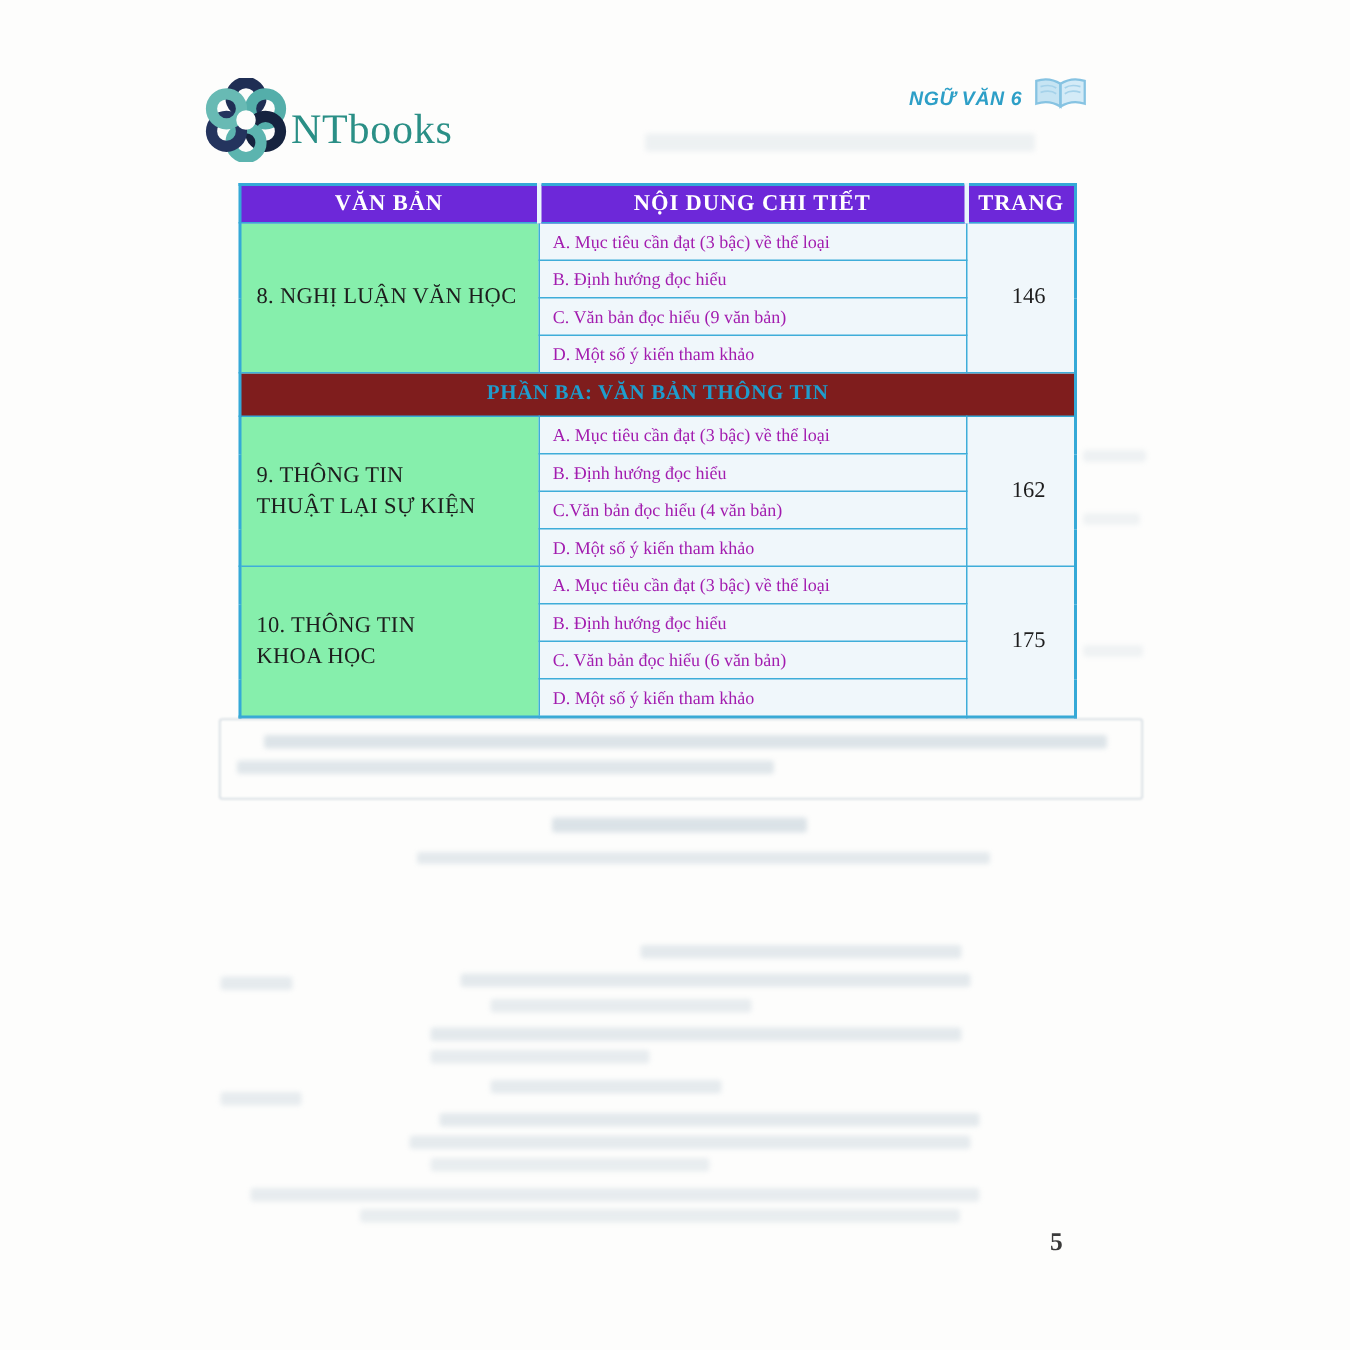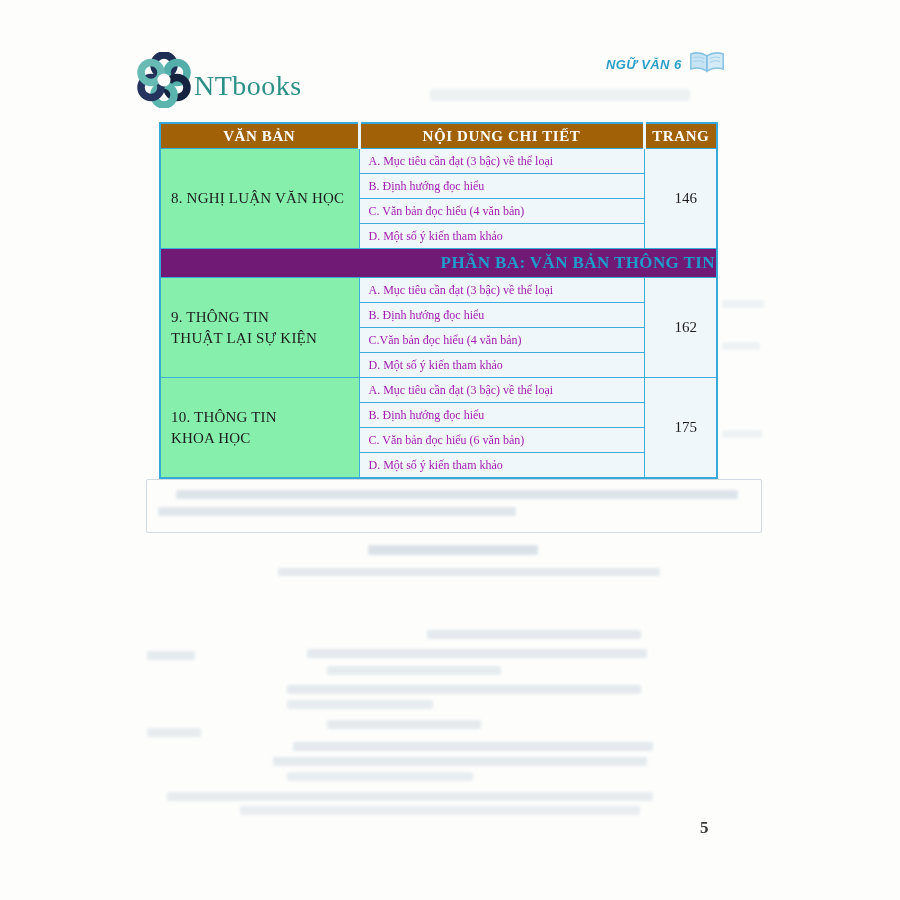--- a/index.html
+++ b/index.html
@@ -31,21 +31,21 @@
   table.contents {
     position:absolute; left:159px; top:122px; width:557px;
     border-collapse:collapse; table-layout:fixed;
     border:2px solid #35a9d7;
     background:#f0f7fb;
   }
   table.contents col.c1 { width:199px; }
   table.contents col.c2 { width:285px; }
   table.contents col.c3 { width:73px; }
   table.contents th {
-    background:#a16207; color:#ffffff;
+    background:#6d28d9; color:#ffffff;
     font-weight:bold; font-size:15px; letter-spacing:0.6px;
     height:22px; padding:1px 2px; text-align:center;
     border:1.6px solid #35a9d7;
   }
   table.contents th + th { border-left:3px solid #e9f6fc; }
   table.contents td { border:1.4px solid #3fadd9; }
   td.section-cell {
     font-size:15px; color:#1d1d1d; letter-spacing:0.2px;
     padding:2px 4px 2px 10px; vertical-align:middle; line-height:1.35;
     background:#86efac;
@@ -54,22 +54,22 @@
     font-size:12px; color:#a21caf; height:22px;
     padding:1px 4px 1px 9px; vertical-align:middle; line-height:1.25;
     background:#f0f7fb; white-space:nowrap; overflow:hidden;
   }
   td.page-cell {
     font-size:15px; color:#1d1d1d; text-align:center; vertical-align:middle;
     background:#f0f7fb;
     padding-left:12px;
   }
   tr.divider-row td {
-    text-align:right; font-weight:bold; font-size:17px; color:#1f9ccc;
-    letter-spacing:0.4px; height:26px; background:#701a75;
+    text-align:center; font-weight:bold; font-size:14px; color:#1f9ccc;
+    letter-spacing:0.4px; height:26px; background:#7f1d1d;
     border:1.6px solid #35a9d7;
   }
   
   .ghost {
     position:absolute; background:#a9bcc9; filter:blur(1.6px);
     border-radius:2px; pointer-events:none;
   }
   .ghost-box {
     position:absolute; border:1.5px solid rgba(167,184,197,0.5);
     filter:blur(0.6px); border-radius:2px; pointer-events:none;
@@ -132,21 +132,21 @@
         <td class="section-cell" rowspan="4">
           <div>8. NGHỊ LUẬN VĂN HỌC</div>
         </td>
         <td class="item-cell">A. Mục tiêu cần đạt (3 bậc) về thể loại</td>
         <td class="page-cell" rowspan="4">146</td>
       </tr>
       <tr>
         <td class="item-cell">B. Định hướng đọc hiểu</td>
       </tr>
       <tr>
-        <td class="item-cell">C. Văn bản đọc hiểu (4 văn bản)</td>
+        <td class="item-cell">C. Văn bản đọc hiểu (9 văn bản)</td>
       </tr>
       <tr>
         <td class="item-cell">D. Một số ý kiến tham khảo</td>
       </tr>
       <tr class="divider-row">
         <td colspan="3">PHẦN BA: VĂN BẢN THÔNG TIN</td>
       </tr>
       <tr>
         <td class="section-cell" rowspan="4">
           <div>9. THÔNG TIN</div>

